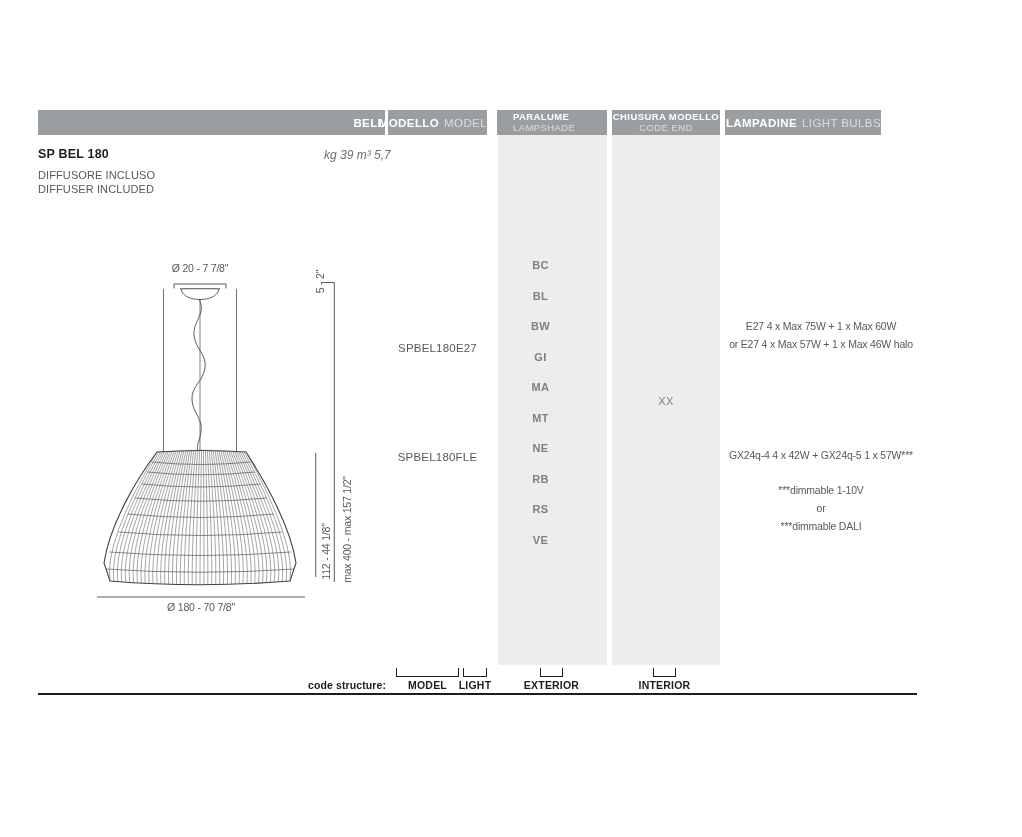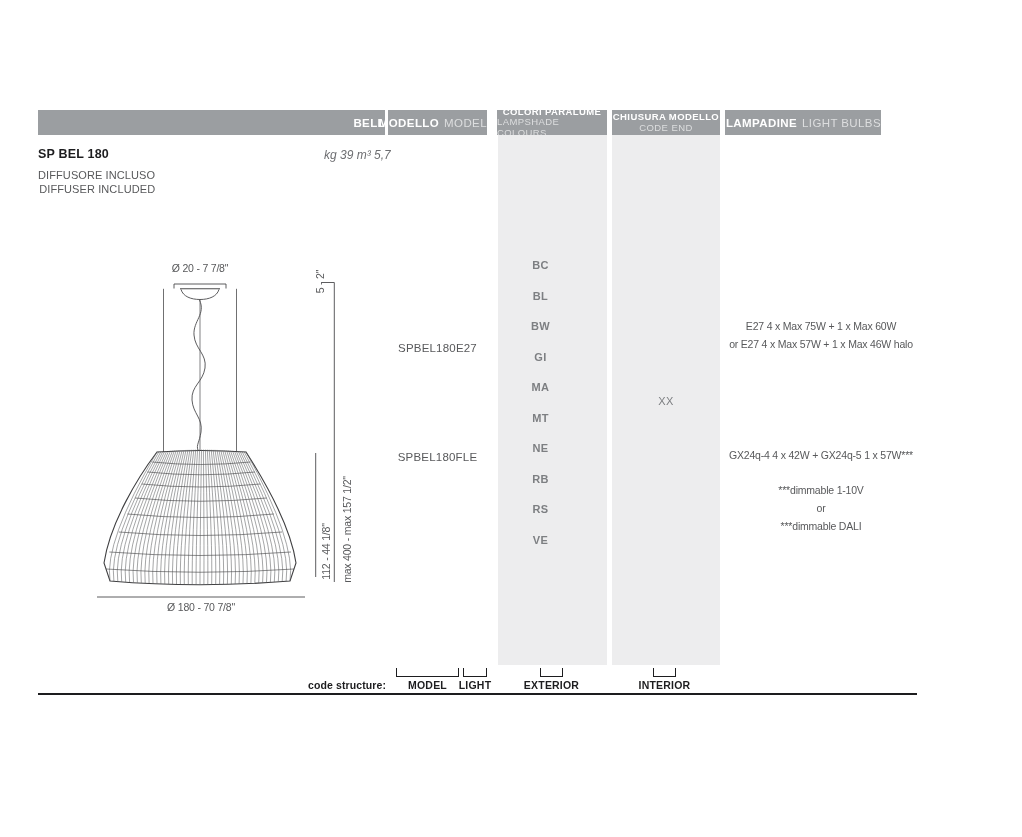--- a/index.html
+++ b/index.html
@@ -10,33 +10,33 @@
   
   .hbar { position:absolute; top:110px; height:25px; background:#9b9ea1; color:#fff;
           display:flex; align-items:center; justify-content:flex-end; letter-spacing:.4px; }
   .hbar .b { font-weight:bold; font-size:11.5px; }
   .hbar .l { font-weight:normal; font-size:11.5px; color:#dddedf; margin-left:5px; }
   .hbar.two { flex-direction:column; justify-content:center; line-height:10.5px; }
   .hbar.two .b { font-size:9.5px; line-height:10.5px; }
   .hbar.two .l { font-size:9.5px; color:#dddedf; margin-left:0; line-height:10.5px; }
   #bar-bell   { left:38px;  width:347px; }
   #bar-model  { left:388px; width:99px; }
-  #bar-colori { left:497px; width:110px; }
+  #bar-colori { left:497px; width:110px;padding-left:16px; }
   #bar-chiusura { left:612px; width:108px; }
   #bar-lampadine { left:725px; width:156px; }
 
   
   .lightcol { position:absolute; top:135px; height:530px; background:#ededee; }
   #col-colours { left:498px; width:109px; }
   #col-codeend { left:612px; width:108px; }
 
   
   .prod-name { position:absolute; left:38px; top:147px; font-size:12.5px; font-weight:bold; color:#1d1d1f; letter-spacing:.2px; }
   .prod-kg   { position:absolute; left:324px; top:148px; font-size:12px; font-style:italic; color:#6d6e71; }
-  .prod-note { position:absolute; left:38px; top:169px; font-size:11px; color:#58595b; line-height:13.5px; letter-spacing:.1px;text-align:right; }
+  .prod-note { position:absolute; left:38px; top:169px; font-size:11px; color:#58595b; line-height:13.5px; letter-spacing:.1px; }
 
   
   .model-code { position:absolute; left:388px; width:99px; text-align:center; font-size:11.5px; color:#58595b; letter-spacing:.2px; white-space:nowrap; }
   #model-e27 { top:342px; } #model-fle { top:451px; }
 
   
   .colour-code { position:absolute; left:486px; width:109px; text-align:center;
                  font-size:11px; font-weight:bold; color:#7d7f82; letter-spacing:.4px; }
 
   

